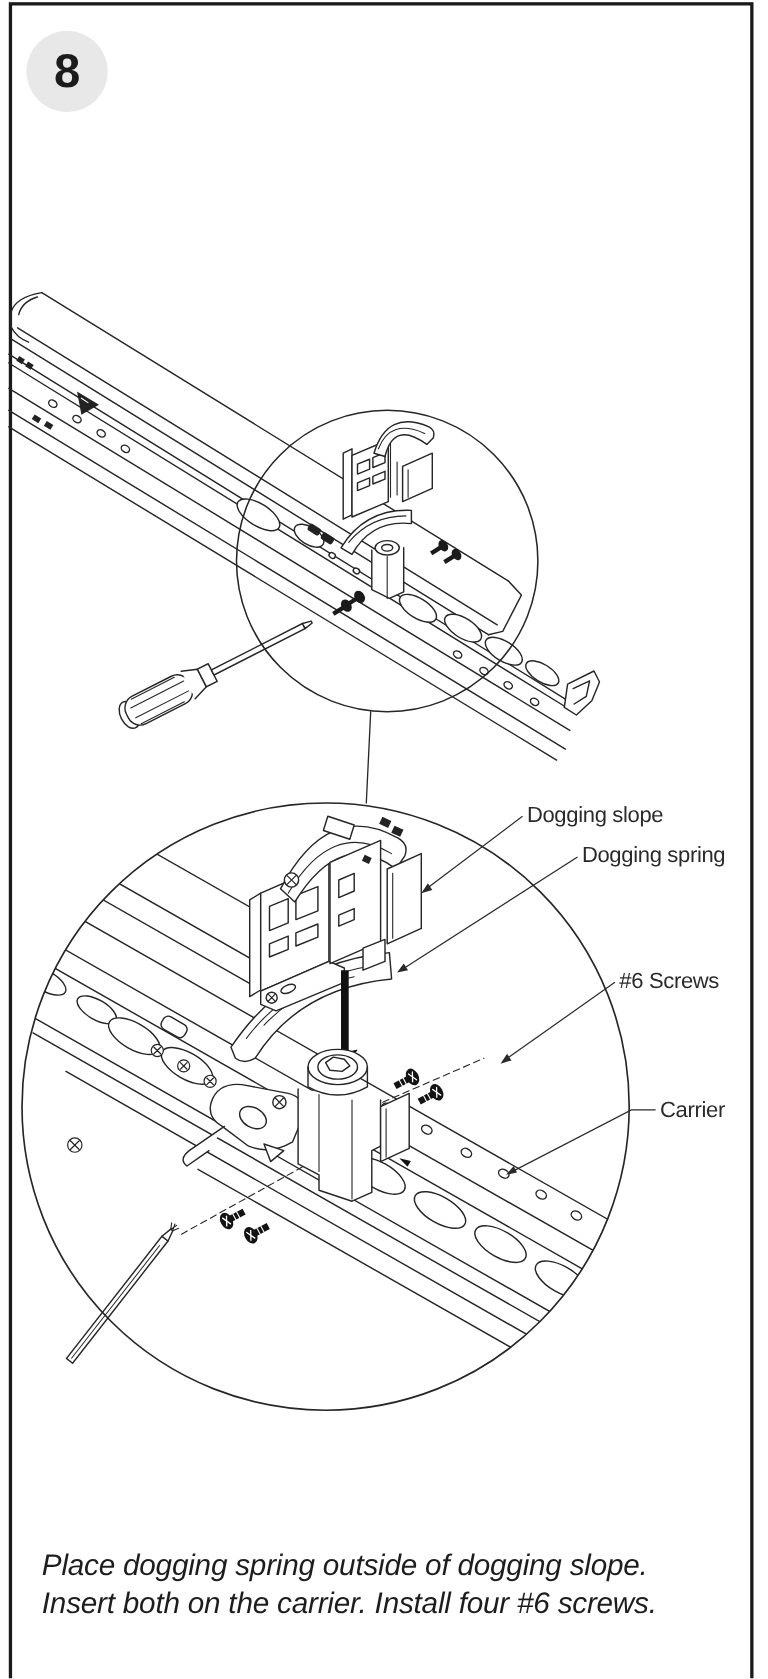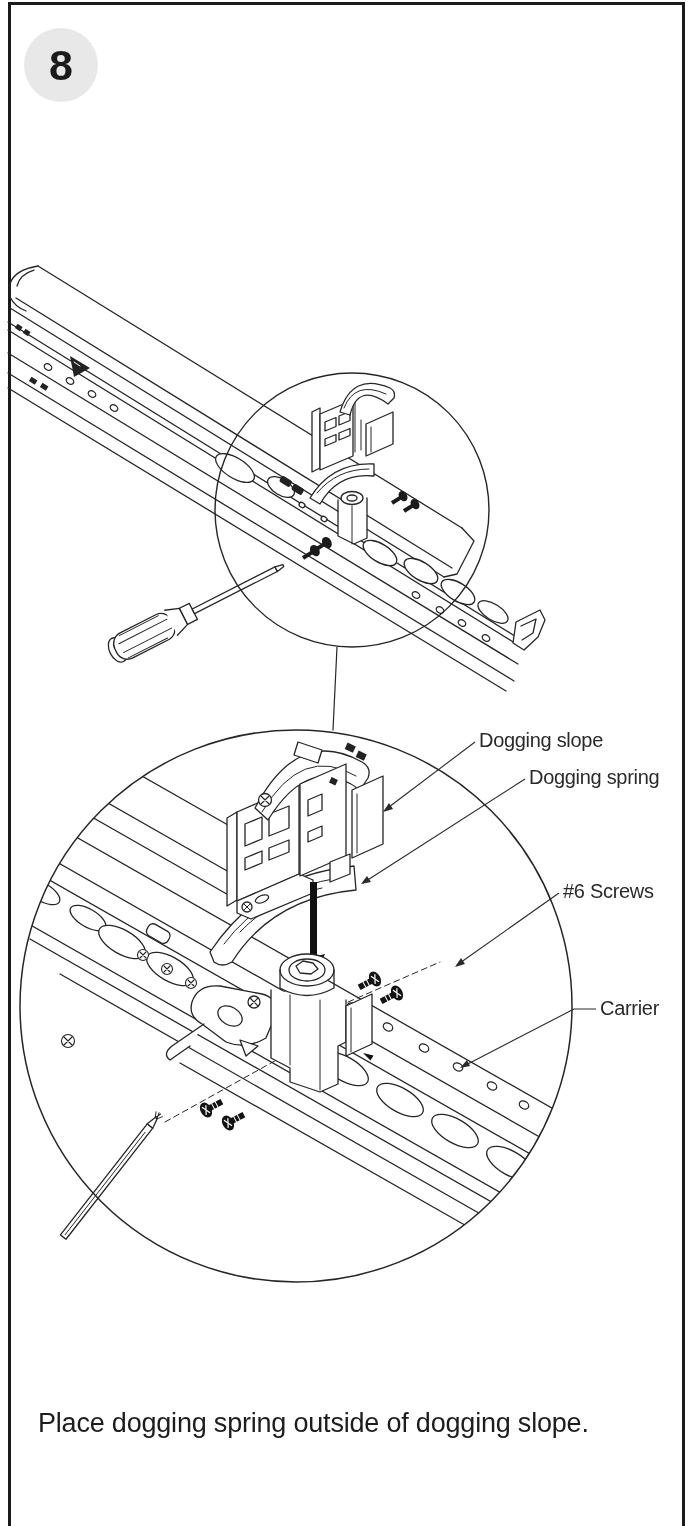--- a/index.html
+++ b/index.html
@@ -17,21 +17,21 @@
   }
   .step-badge span{
     font-size:43px;font-weight:bold;color:#1b1b1b;line-height:1;
   }
   svg.figure{position:absolute;left:0;top:0;}
   .fig-label{
     font-family:"Liberation Sans",sans-serif;font-size:20px;fill:#2a2a2a;letter-spacing:-0.3px;
   }
   .instructions{
     position:absolute;left:38px;top:1406px;width:630px;
-    font-size:27px;line-height:34px;letter-spacing:-0.2px;color:#1d1d1d;
+    font-size:27px;line-height:34px;letter-spacing:-0.2px;color:#1d1d1d;font-style:italic;
   }
 </style>
 </head>
 <body>
 
 <div class="page">
   <div class="page-border"></div>
 
   <div class="step-badge">
     <span>8</span>
@@ -315,14 +315,15 @@
       <path d="M 460,1068 L 467,1060 L 470,1066 Z" fill="#2a2a2a" stroke="none"></path>
       <text class="fig-label" x="479" y="747" stroke="none" fill="#2a2a2a">Dogging slope</text>
       <text class="fig-label" x="529" y="784" stroke="none" fill="#2a2a2a">Dogging spring</text>
       <text class="fig-label" x="563" y="898" stroke="none" fill="#2a2a2a">#6 Screws</text>
       <text class="fig-label" x="600" y="1015" stroke="none" fill="#2a2a2a">Carrier</text>
     </g>
   </svg>
 
   <div class="instructions">
     <div>Place dogging spring outside of dogging slope.</div>
+    <div>Insert both on the carrier. Install four #6 screws.</div>
   </div>
 </div>
 
 </body></html>

